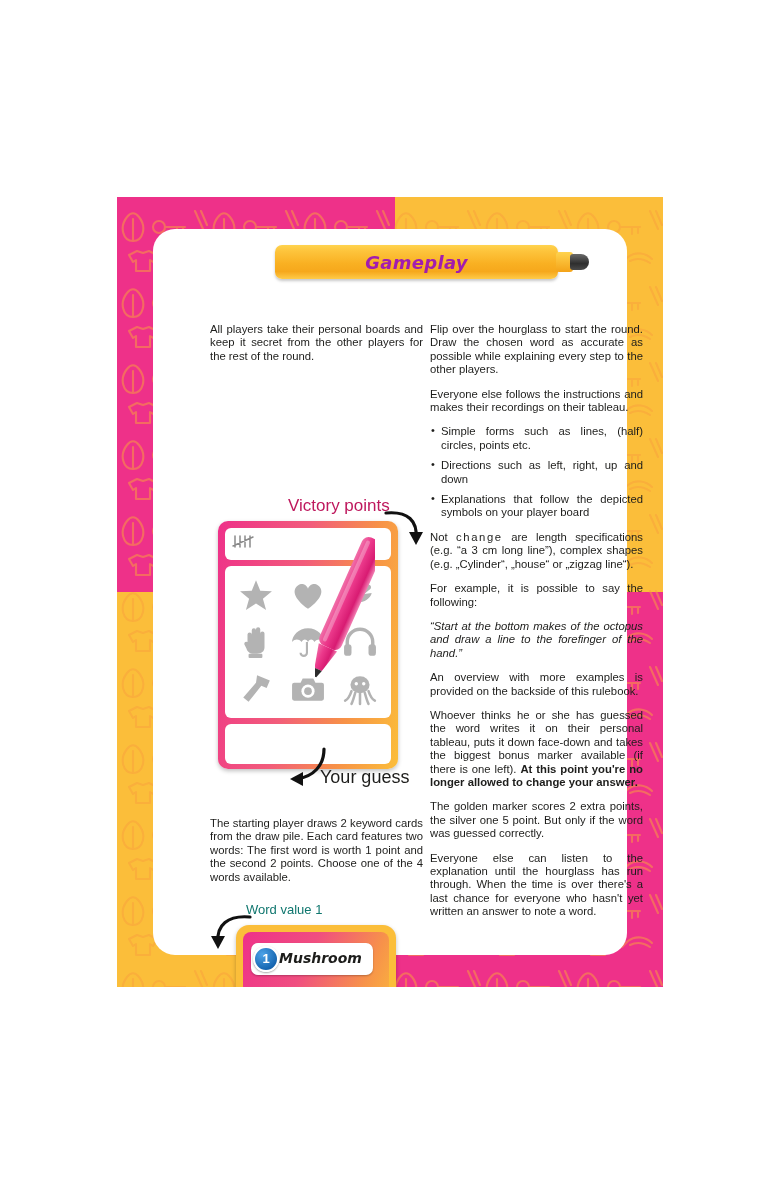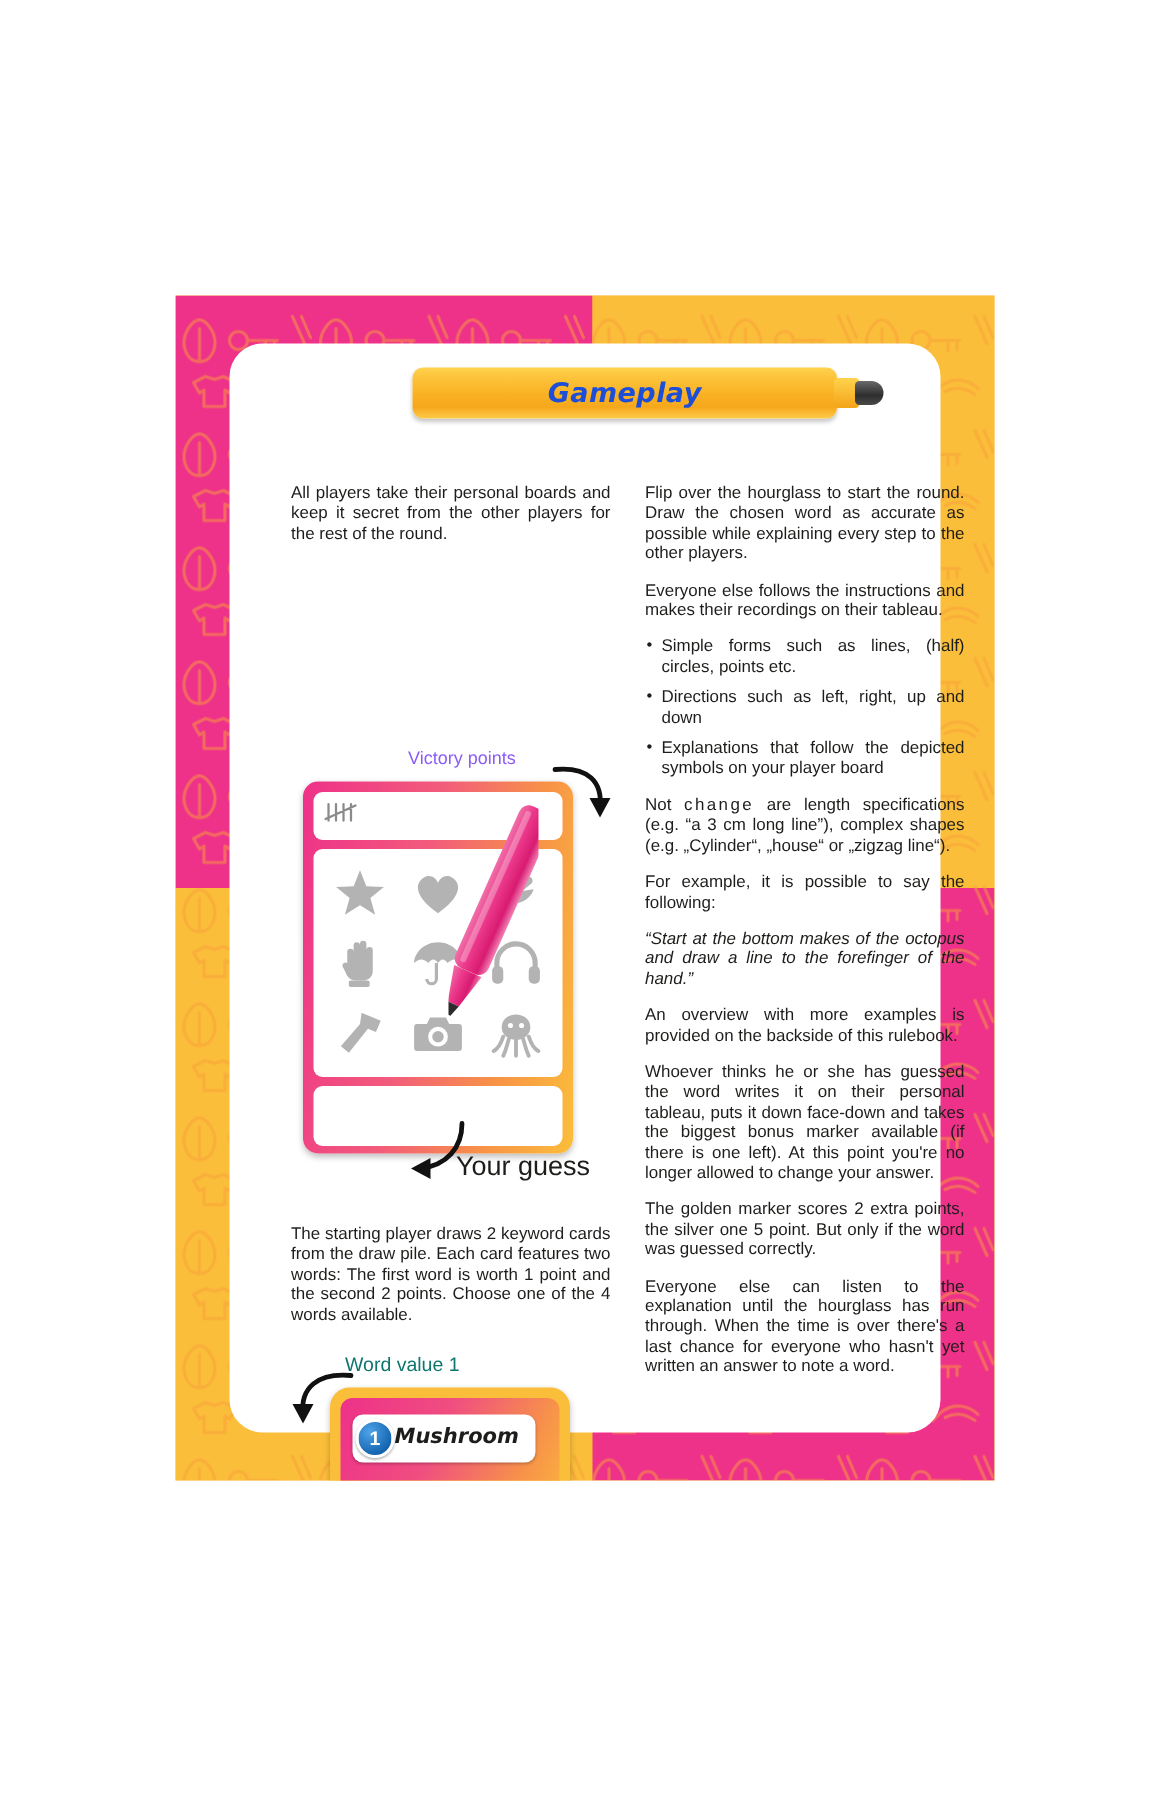--- a/index.html
+++ b/index.html
@@ -40,42 +40,42 @@
   }
   .marker-tip{
     position:absolute;left:295px;top:9px;width:19px;height:16px;
     border-radius:3px 8px 8px 3px;
     background:linear-gradient(to bottom,#6a6a6a,#2e2e2e 60%,#4a4a4a);
   }
   #gameplay-title{
     position:absolute;left:0;top:0;width:283px;height:34px;
     display:flex;align-items:center;justify-content:center;
     font-family:"DejaVu Sans",sans-serif;font-weight:bold;font-style:italic;
-    font-size:18px;color:#1d4ed8;letter-spacing:.3px;
+    font-size:18px;color:#a21caf;letter-spacing:.3px;
   }
 
   
   .col{position:absolute;top:94px;width:213px;font-size:11.3px;line-height:13.4px;color:#1d1d1b;}
-  #col-left{left:41px;}
+  #col-left{left:57px;}
   #col-right{left:277px;}
   .col p{margin:0 0 11px 0;text-align:justify;}
   .col p.last{margin-bottom:0;}
   .col p.b{font-weight:bold;}
   .col p.i{font-style:italic;}
-  .col b{font-weight:normal;}
+  .col b{font-weight:bold;}
   .spaced{letter-spacing:1.6px;}
   ul.bullets{margin:0 0 11px 0;padding:0;list-style:none;}
   ul.bullets li{position:relative;padding-left:11px;margin-bottom:7px;text-align:justify;}
   ul.bullets li:last-child{margin-bottom:0;}
   ul.bullets li:before{content:"\2022";position:absolute;left:1px;top:-1px;font-size:11px;}
 
   
   #board-illustration{position:absolute;left:0px;top:176px;width:213px;height:300px;}
   #label-victory-points{
-    position:absolute;left:78px;top:0px;font-size:12px;color:#8b5cf6;white-space:nowrap;
+    position:absolute;left:78px;top:0px;font-size:17px;color:#be185d;white-space:nowrap;
   }
   #label-your-guess{
     position:absolute;left:110px;top:272px;font-size:18px;color:#1d1d1b;white-space:nowrap;
   }
   #player-board{
     position:absolute;left:8px;top:22px;width:180px;height:248px;border-radius:10px;
     background:linear-gradient(100deg,#EE3189 0%,#F25C7B 42%,#F79148 72%,#FBBE3A 100%);
     box-shadow:0 2px 4px rgba(0,0,0,.25);
     padding:7px;box-sizing:border-box;
   }

